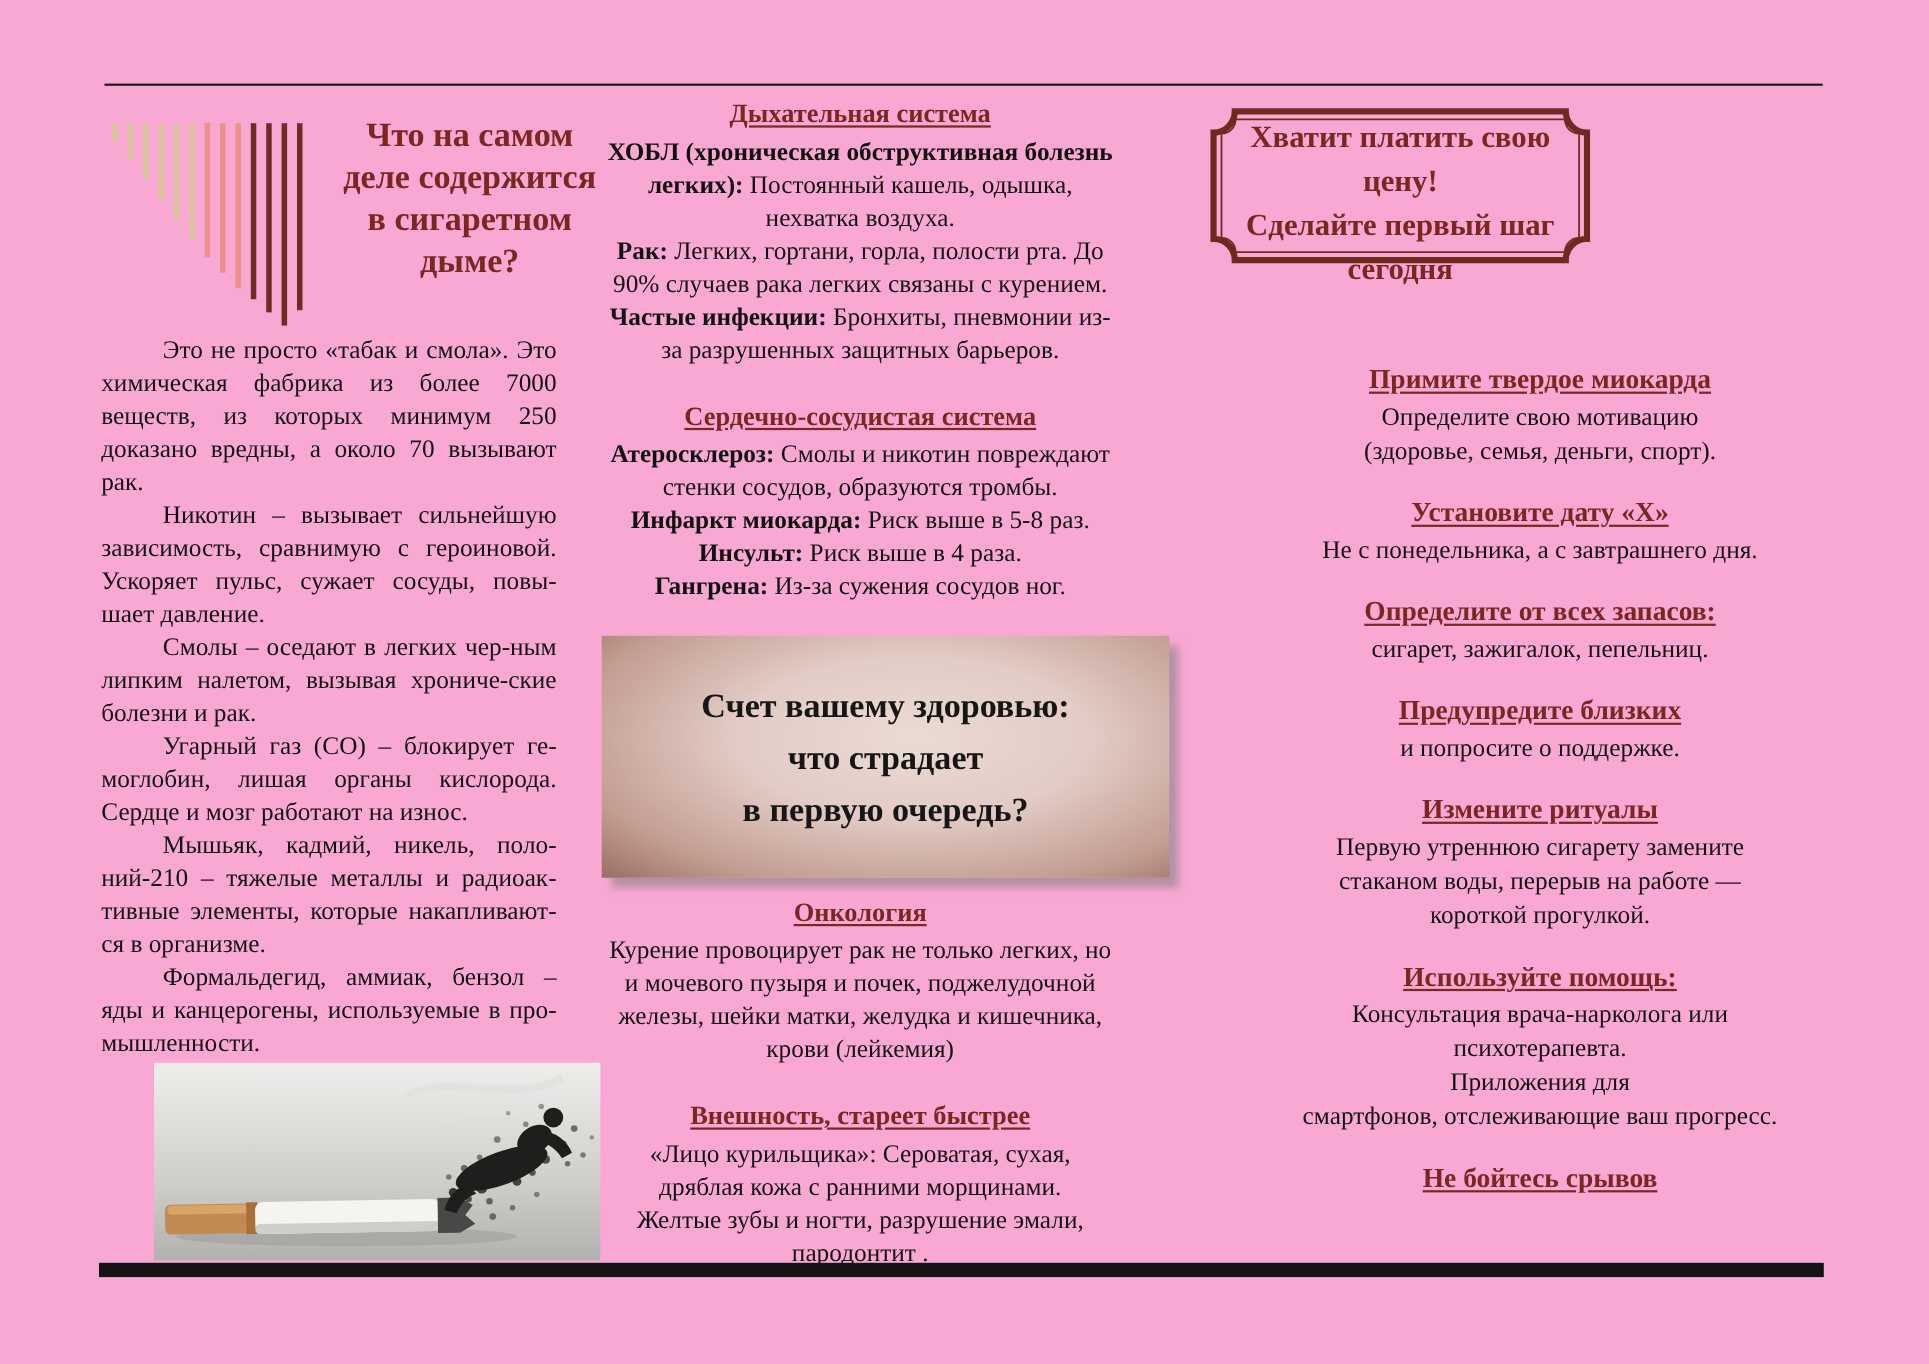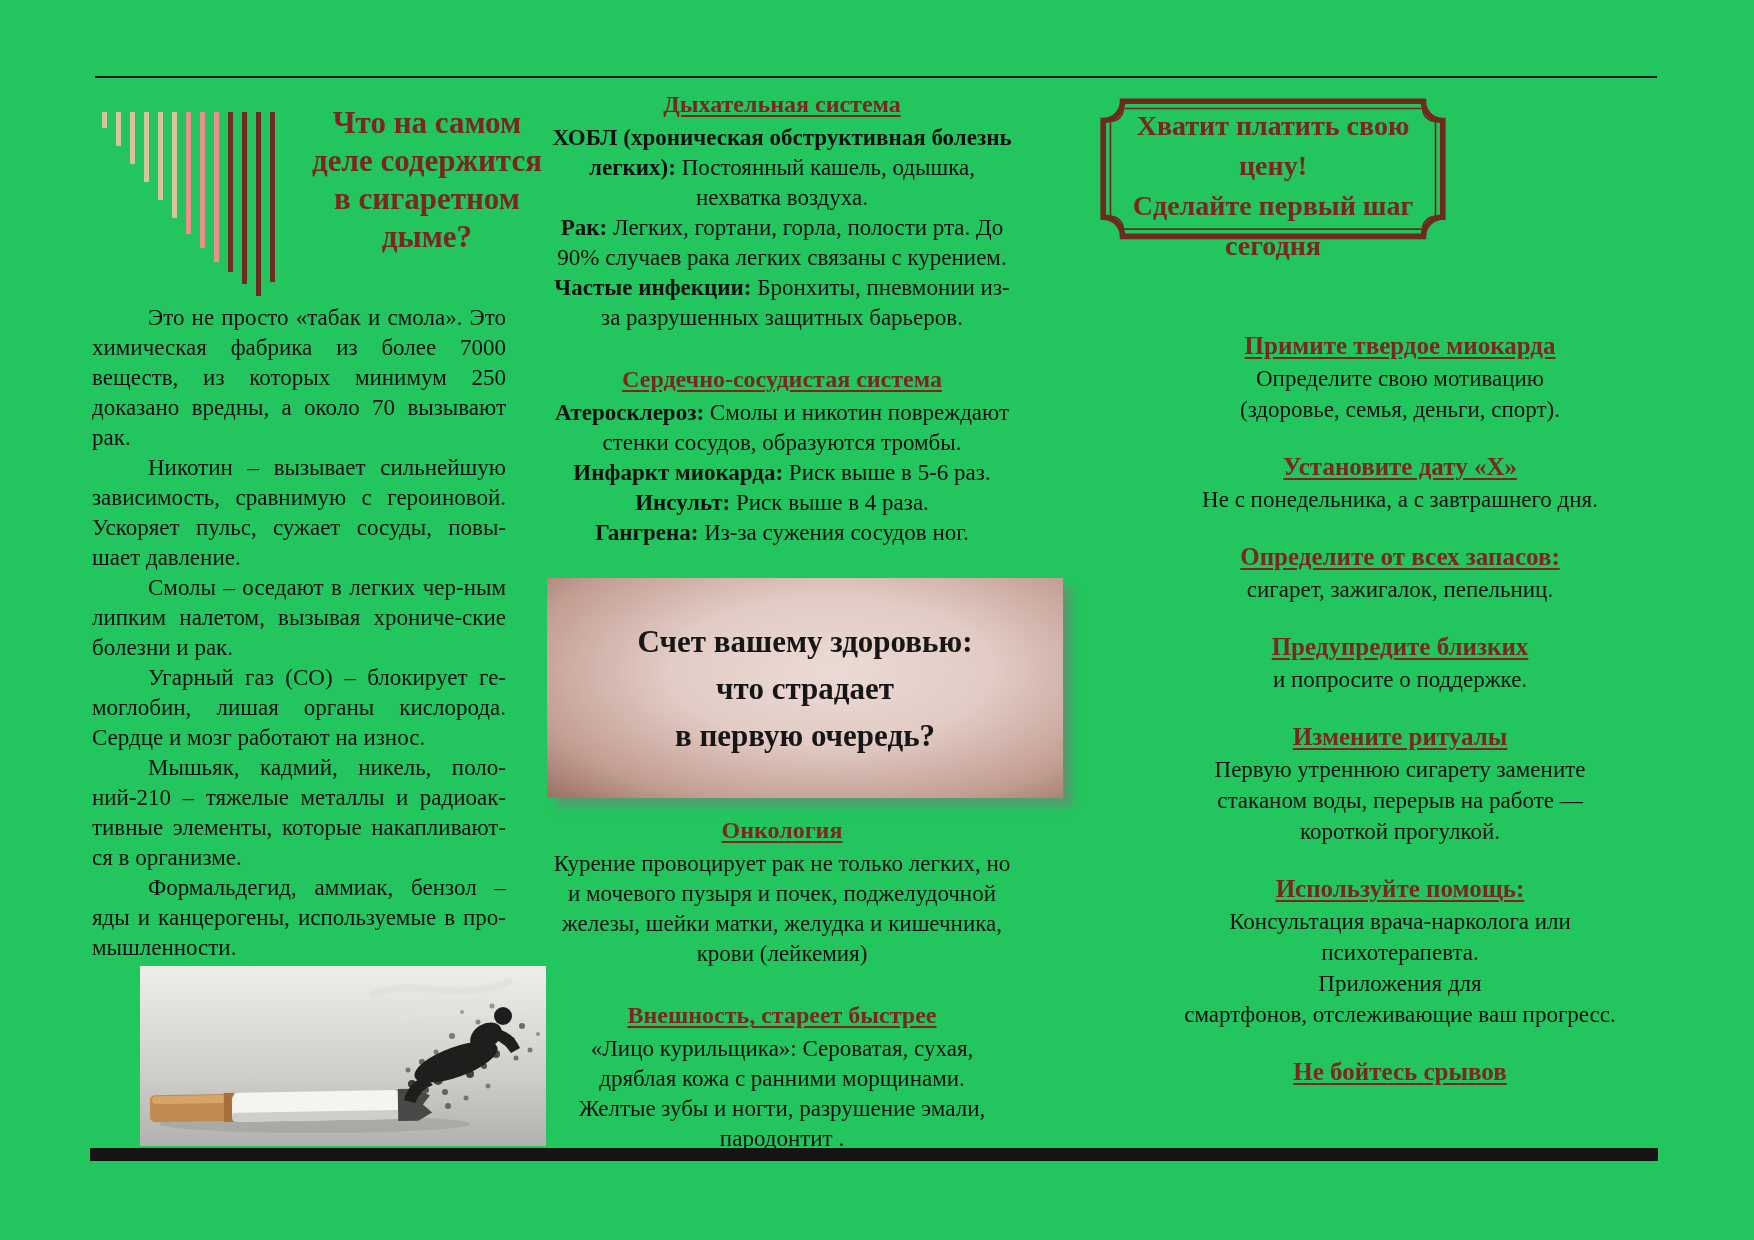--- a/index.html
+++ b/index.html
@@ -1,16 +1,16 @@
 <!DOCTYPE html>
 <html><head>
 <meta charset="utf-8">
 <style>
   html,body{margin:0;padding:0;background:#ffffff;}
-  .page{position:relative;width:1754px;height:1240px;background:#22c55e;overflow:hidden;
+  .page{position:relative;width:1754px;height:1240px;background:#f9a8d4;overflow:hidden;
         font-family:"Liberation Serif", serif;color:#111;}
   .prewrap{white-space:pre-line;}
 
   
   .top-rule{position:absolute;left:95px;top:76px;width:1562px;height:2px;background:#1a1a1a;}
   .bottom-bar{position:absolute;left:90px;top:1148px;width:1568px;height:13px;background:#141414;}
 
   
   .stripes{position:absolute;left:102px;top:112px;display:flex;gap:9px;align-items:flex-start;}
   .stripes i{display:block;width:5px;}
@@ -144,21 +144,21 @@
     <div class="mid-section">
       <p class="mid-heading">Дыхательная система</p>
       <p class="mid-item"><b>ХОБЛ (хроническая обструктивная болезнь легких):</b> <span>Постоянный кашель, одышка, нехватка воздуха.</span></p>
       <p class="mid-item"><b>Рак:</b> <span>Легких, гортани, горла, полости рта. До 90% случаев рака легких связаны с курением.</span></p>
       <p class="mid-item"><b>Частые инфекции:</b> <span>Бронхиты, пневмонии из-за разрушенных защитных барьеров.</span></p>
     </div>
 
     <div class="mid-section">
       <p class="mid-heading">Сердечно-сосудистая система</p>
       <p class="mid-item"><b>Атеросклероз:</b> <span>Смолы и никотин повреждают стенки сосудов, образуются тромбы.</span></p>
-      <p class="mid-item"><b>Инфаркт миокарда:</b> <span>Риск выше в 5-6 раз.</span></p>
+      <p class="mid-item"><b>Инфаркт миокарда:</b> <span>Риск выше в 5-8 раз.</span></p>
       <p class="mid-item"><b>Инсульт:</b> <span>Риск выше в 4 раза.</span></p>
       <p class="mid-item"><b>Гангрена:</b> <span>Из-за сужения сосудов ног.</span></p>
     </div>
 
     <div class="highlight-box">
       <div class="box-text prewrap">Счет вашему здоровью:
 что страдает
 в первую очередь?</div>
     </div>
 

